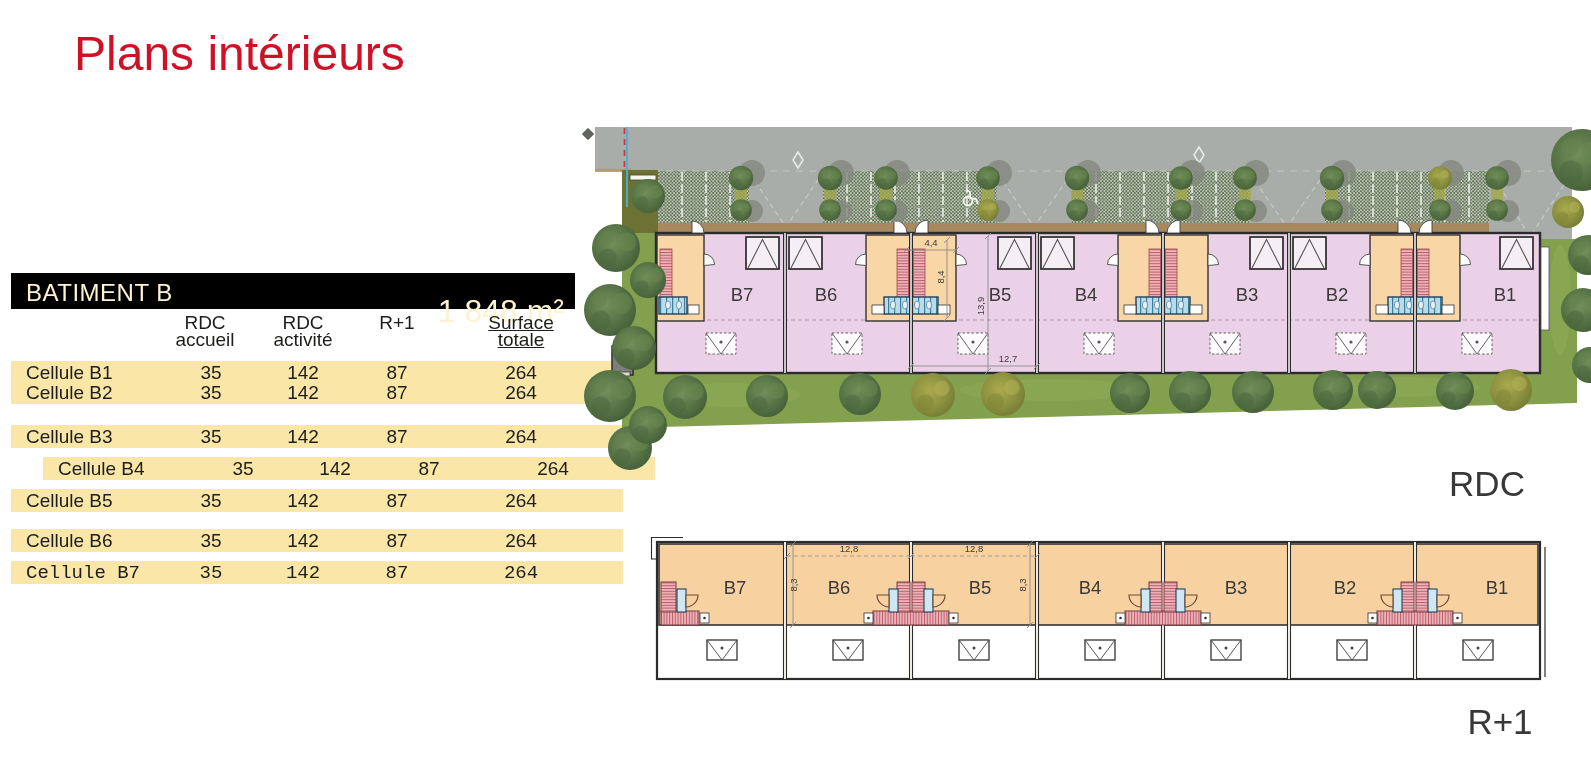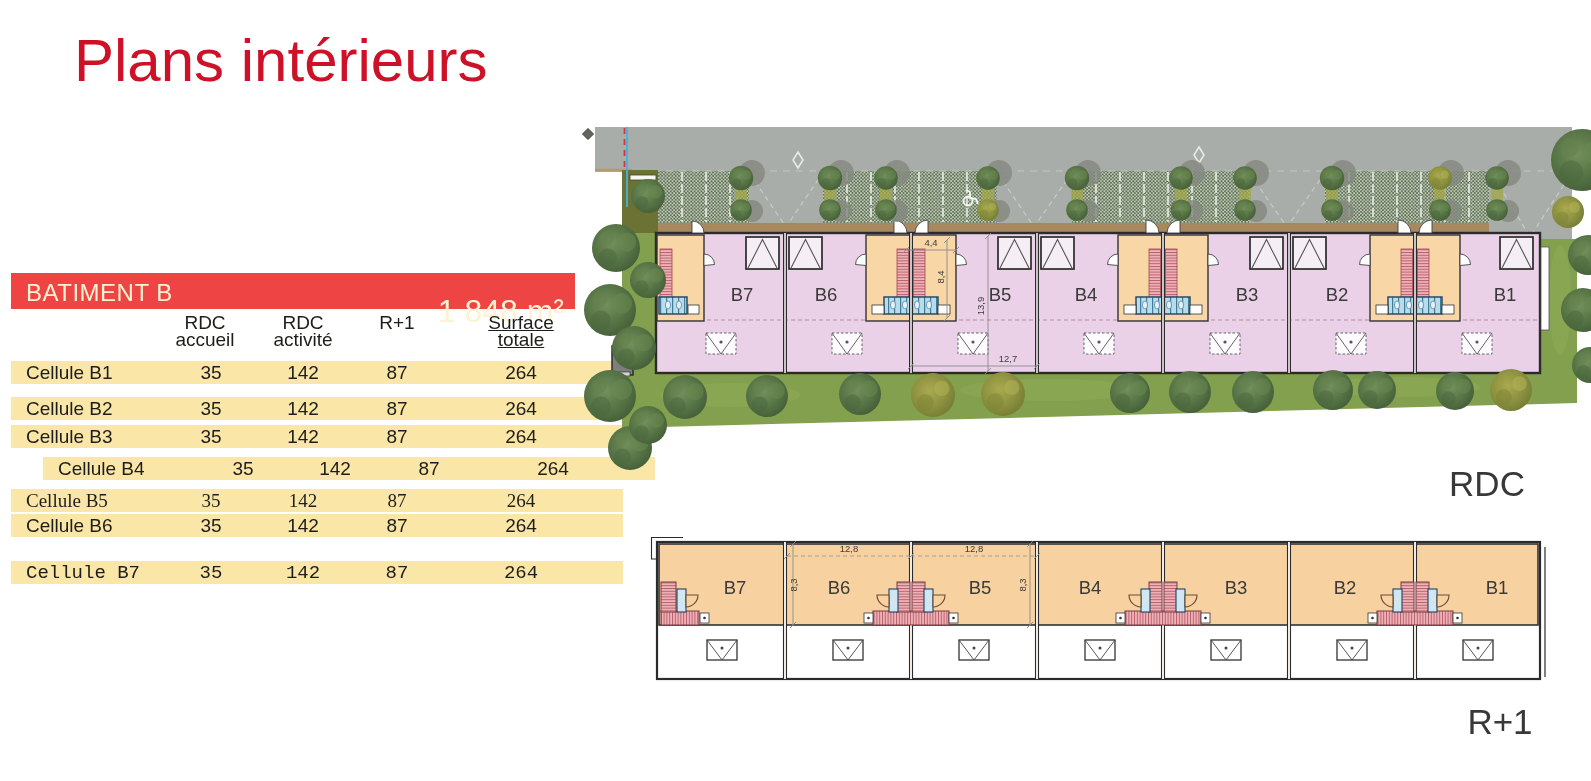--- a/index.html
+++ b/index.html
@@ -1,19 +1,19 @@
 <!DOCTYPE html>
 <html><head>
 <meta charset="utf-8">
 <style>
   html,body{margin:0;padding:0;background:#fff;width:1591px;height:781px;overflow:hidden;}
   body{font-family:"Liberation Sans", sans-serif;position:relative;}
-  .title{position:absolute;left:74px;top:26px;font-size:60px;font-weight:400;color:#cd1228;letter-spacing:0px;}
+  .title{position:absolute;left:74px;top:26px;font-size:48px;font-weight:400;color:#cd1228;letter-spacing:0px;}
   .tbl{position:absolute;left:11px;top:273px;width:564px;font-size:19px;color:#1d1d1b;}
-  .thead{position:absolute;left:0;top:0;width:564px;height:36px;background:#ef4444;color:#fdf3d2;}
+  .thead{position:absolute;left:0;top:0;width:564px;height:36px;background:#000000;color:#fdf3d2;}
   .thead .bn{position:absolute;left:15px;top:6px;font-size:24px;letter-spacing:0.5px;}
   .thead .sm{position:absolute;right:11px;top:20px;font-size:32px;text-align:right;}
   .colh{position:absolute;text-align:center;line-height:17px;font-size:19px;}
   .row{position:absolute;left:0;width:612px;height:23px;background:#fae7a8;}
   .rlab{position:absolute;left:15px;top:1px;}
   .cell{position:absolute;top:1px;width:80px;text-align:center;}
 </style>
 </head>
 <body>
 
@@ -35,21 +35,21 @@
   <div class="colh" style="left:462px;top:41px;width:96px;text-decoration:underline;">Surface<br>totale</div>
 
   <div class="row" style="top:88px;">
       <span class="rlab">Cellule B1</span>
       <span class="cell" style="left:160px;">35</span>
       <span class="cell" style="left:252px;">142</span>
       <span class="cell" style="left:346px;">87</span>
       <span class="cell" style="left:470px;">264</span>
     </div>
 
-  <div class="row" style="top:124px;padding-left:18px;">
+  <div class="row" style="top:108px;padding-left:18px;">
       <span class="rlab">Cellule B2</span>
       <span class="cell" style="left:160px;">35</span>
       <span class="cell" style="left:252px;">142</span>
       <span class="cell" style="left:346px;">87</span>
       <span class="cell" style="left:470px;">264</span>
     </div>
 
   <div class="row" style="top:152px;text-decoration:underline;">
       <span class="rlab">Cellule B3</span>
       <span class="cell" style="left:160px;">35</span>
@@ -59,29 +59,29 @@
     </div>
 
   <div class="row" style="top:184px;margin-left:32px;">
       <span class="rlab">Cellule B4</span>
       <span class="cell" style="left:160px;">35</span>
       <span class="cell" style="left:252px;">142</span>
       <span class="cell" style="left:346px;">87</span>
       <span class="cell" style="left:470px;">264</span>
     </div>
 
-  <div class="row" style="top:216px;font-family:Liberation Serif, serif;">
+  <div class="row" style="top:216px;">
       <span class="rlab">Cellule B5</span>
       <span class="cell" style="left:160px;">35</span>
       <span class="cell" style="left:252px;">142</span>
       <span class="cell" style="left:346px;">87</span>
       <span class="cell" style="left:470px;">264</span>
     </div>
 
-  <div class="row" style="top:241px;">
+  <div class="row" style="top:256px;">
       <span class="rlab">Cellule B6</span>
       <span class="cell" style="left:160px;">35</span>
       <span class="cell" style="left:252px;">142</span>
       <span class="cell" style="left:346px;">87</span>
       <span class="cell" style="left:470px;">264</span>
     </div>
 
   <div class="row" style="top:288px;font-family:Liberation Mono, monospace;">
       <span class="rlab">Cellule B7</span>
       <span class="cell" style="left:160px;">35</span>

